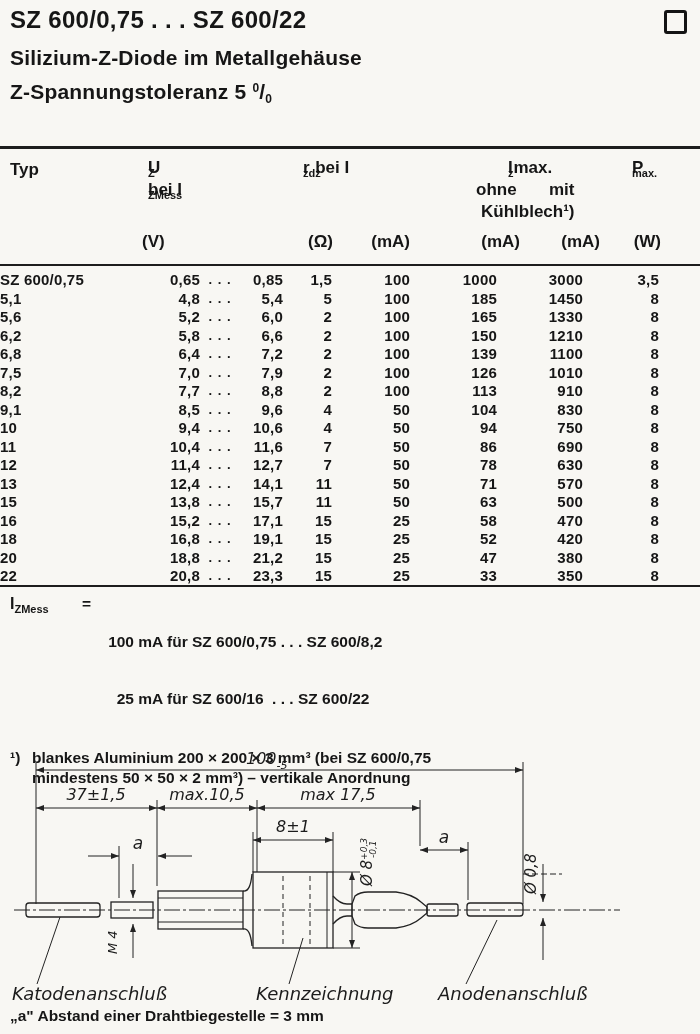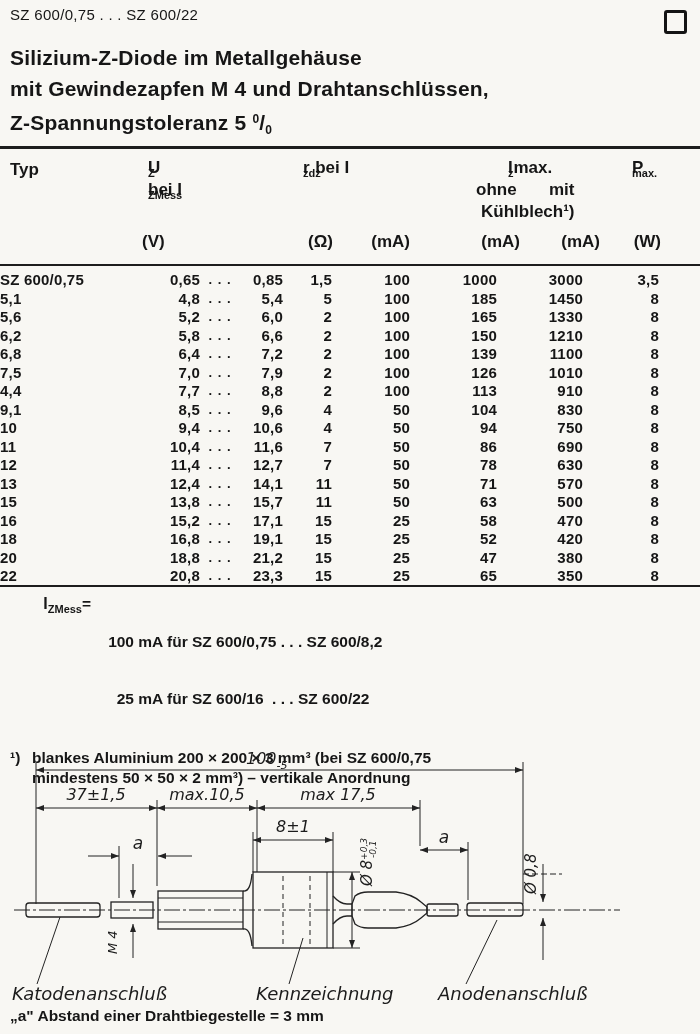--- a/index.html
+++ b/index.html
@@ -1,20 +1,20 @@
 <!DOCTYPE html>
 <html><head>
 <meta charset="utf-8">
 <style>
   html,body{margin:0;padding:0;}
   body{width:700px;height:1034px;background:#f8f7f3;font-family:"Liberation Sans",sans-serif;color:#161616;position:relative;overflow:hidden;}
   .page{position:absolute;inset:0;}
 
   
-  .title{position:absolute;top:6px;left:10px;font-size:15px;font-weight:400;letter-spacing:.3px;}
+  .title{position:absolute;top:6px;left:10px;font-size:24px;font-weight:700;letter-spacing:.3px;}
   .marker-box{position:absolute;top:10px;left:664px;width:17px;height:18px;border:3px solid #141414;border-radius:3px;}
   .subtitle{position:absolute;top:42px;left:10px;font-size:21px;font-weight:700;line-height:31px;letter-spacing:.2px;}
   .sup0{font-size:12px;vertical-align:7px;}
   .sub0{font-size:12px;vertical-align:-4px;}
 
   .rule{position:absolute;left:0;width:700px;background:#1d1d1d;}
   .rule1{top:146px;height:3px;}
   .rule2{top:264px;height:2px;}
   .rule3{top:585px;height:2px;}
 
@@ -42,21 +42,21 @@
   .tbody{position:absolute;top:271px;left:0;width:660px;}
   .trow{display:grid;grid-template-columns:105px 95px 40px 43px 49px 78px 87px 86px 76px;height:18.5px;line-height:18.5px;font-size:15px;font-weight:700;letter-spacing:.2px;}
   .c{white-space:nowrap;}
   .r{text-align:right;}
   .t{text-align:left;}
   .dots{text-align:center;font-size:13px;letter-spacing:1px;}
 
   
   .notes{position:absolute;top:594px;left:10px;width:682px;font-weight:700;}
   .izmess{display:flex;font-size:15.5px;line-height:19px;}
-  .iz-label{width:72px;font-size:16px;text-align:right;}
+  .iz-label{width:72px;font-size:16px;}
   .iz-eq{width:22px;}
   .iz-lines{white-space:pre;}
   .iz-num{display:inline-block;width:30px;text-align:right;}
   .para{margin-top:9px;font-size:15.5px;line-height:22px;}
   .fnote{margin-top:2px;display:flex;font-size:15.5px;line-height:20px;}
   .fn-marker{width:22px;}
 
   
   .diagram{position:absolute;top:746px;left:0;}
   svg text{font-family:"DejaVu Sans","Liberation Sans",sans-serif;font-style:italic;fill:#1c1c1c;}
@@ -67,21 +67,20 @@
 </head>
 <body>
 
 <div class="page">
 
   <div class="title">SZ 600/0,75 . . . SZ 600/22</div>
   <div class="marker-box"></div>
 
   <div class="subtitle">
     <div>Silizium-Z-Diode im Metallgehäuse</div>
-    <div>mit Gewindezapfen M 4 und Drahtanschlüssen,</div>
     <div><span>Z-Spannungstoleranz 5 </span><span class="sup0">0</span><span>/</span><span class="sub0">0</span></div>
   </div>
 
   <div class="rule rule1"></div>
 
   <div class="thead">
     <span class="h-typ">
         <span>Typ</span>
       </span>
     <span class="h-uz"><span>U</span><sub class="s">Z</sub></span>
@@ -170,21 +169,21 @@
         <span class="c dots">. . .</span>
         <span class="c r">7,9</span>
         <span class="c r">2</span>
         <span class="c r">100</span>
         <span class="c r">126</span>
         <span class="c r">1010</span>
         <span class="c r">8</span>
       </div>
 
       <div class="trow">
-        <span class="c t">4,4</span>
+        <span class="c t">8,2</span>
         <span class="c r">7,7</span>
         <span class="c dots">. . .</span>
         <span class="c r">8,8</span>
         <span class="c r">2</span>
         <span class="c r">100</span>
         <span class="c r">113</span>
         <span class="c r">910</span>
         <span class="c r">8</span>
       </div>
 
@@ -296,21 +295,21 @@
         <span class="c r">8</span>
       </div>
 
       <div class="trow">
         <span class="c t">22</span>
         <span class="c r">20,8</span>
         <span class="c dots">. . .</span>
         <span class="c r">23,3</span>
         <span class="c r">15</span>
         <span class="c r">25</span>
-        <span class="c r">65</span>
+        <span class="c r">33</span>
         <span class="c r">350</span>
         <span class="c r">8</span>
       </div>
     </div>
 
   <div class="rule rule3"></div>
 
   <div class="notes">
     <div class="izmess">
       <span class="iz-label"><span>I</span><sub class="s">ZMess</sub></span>

